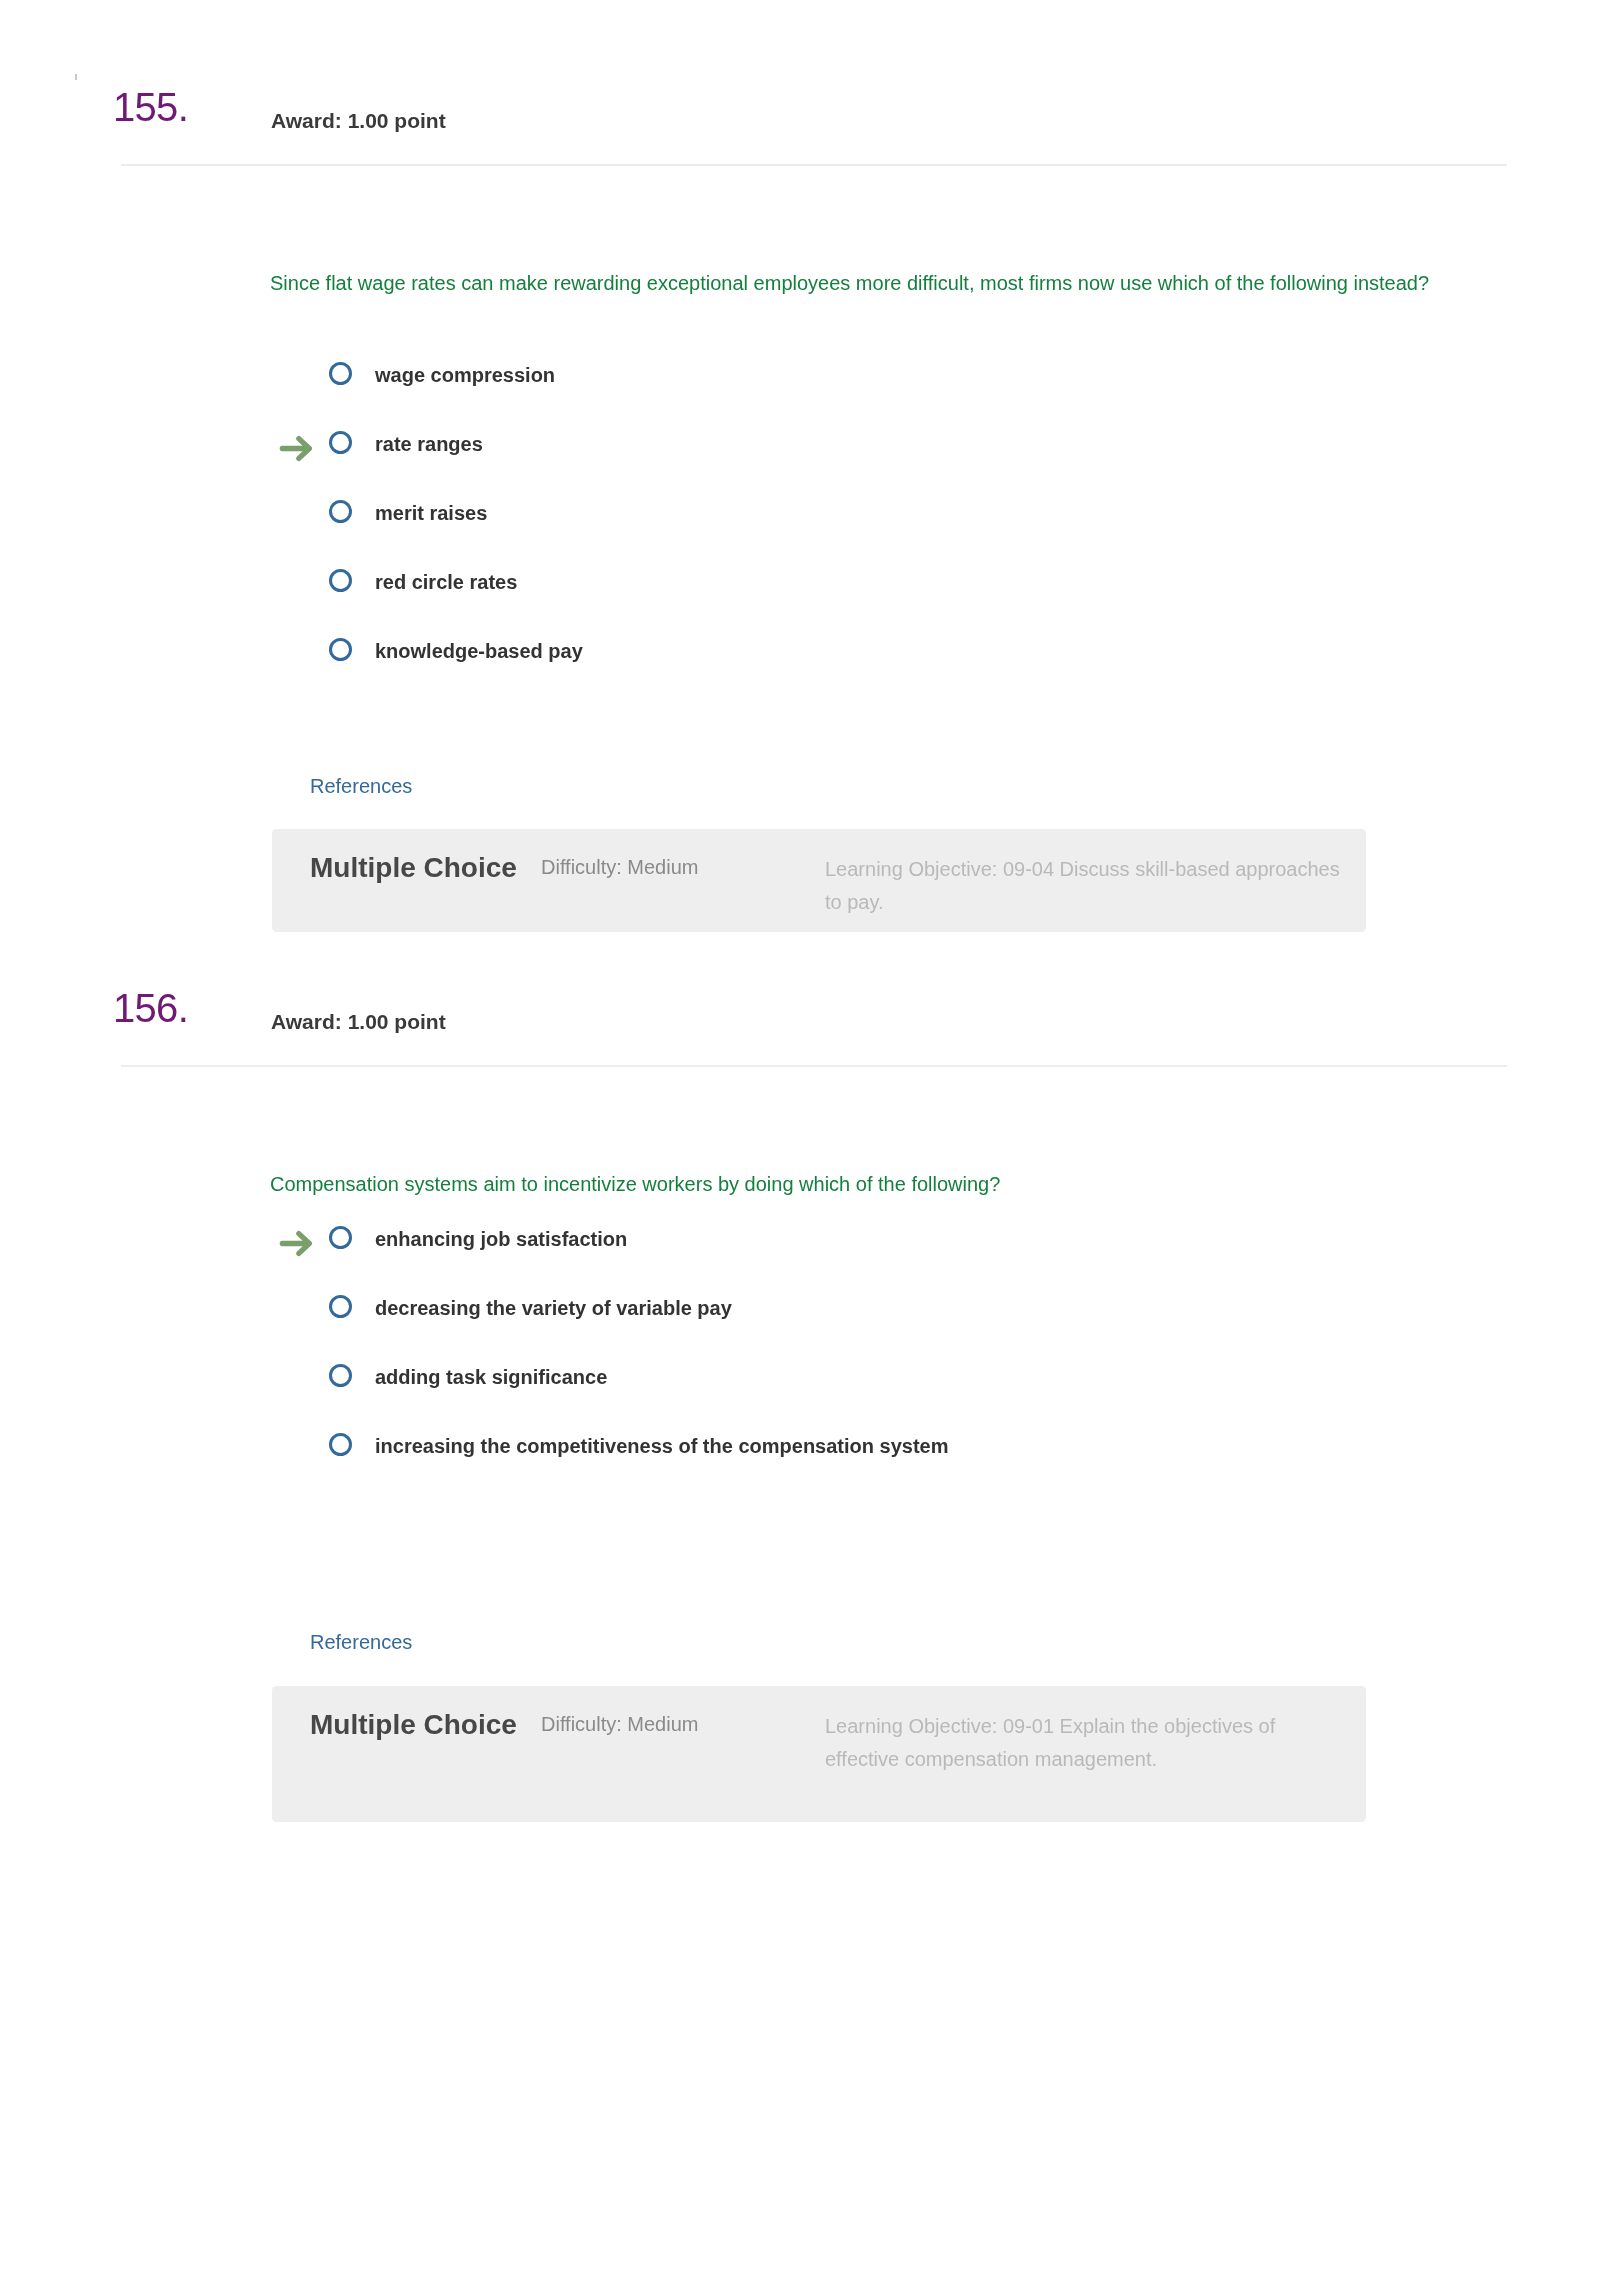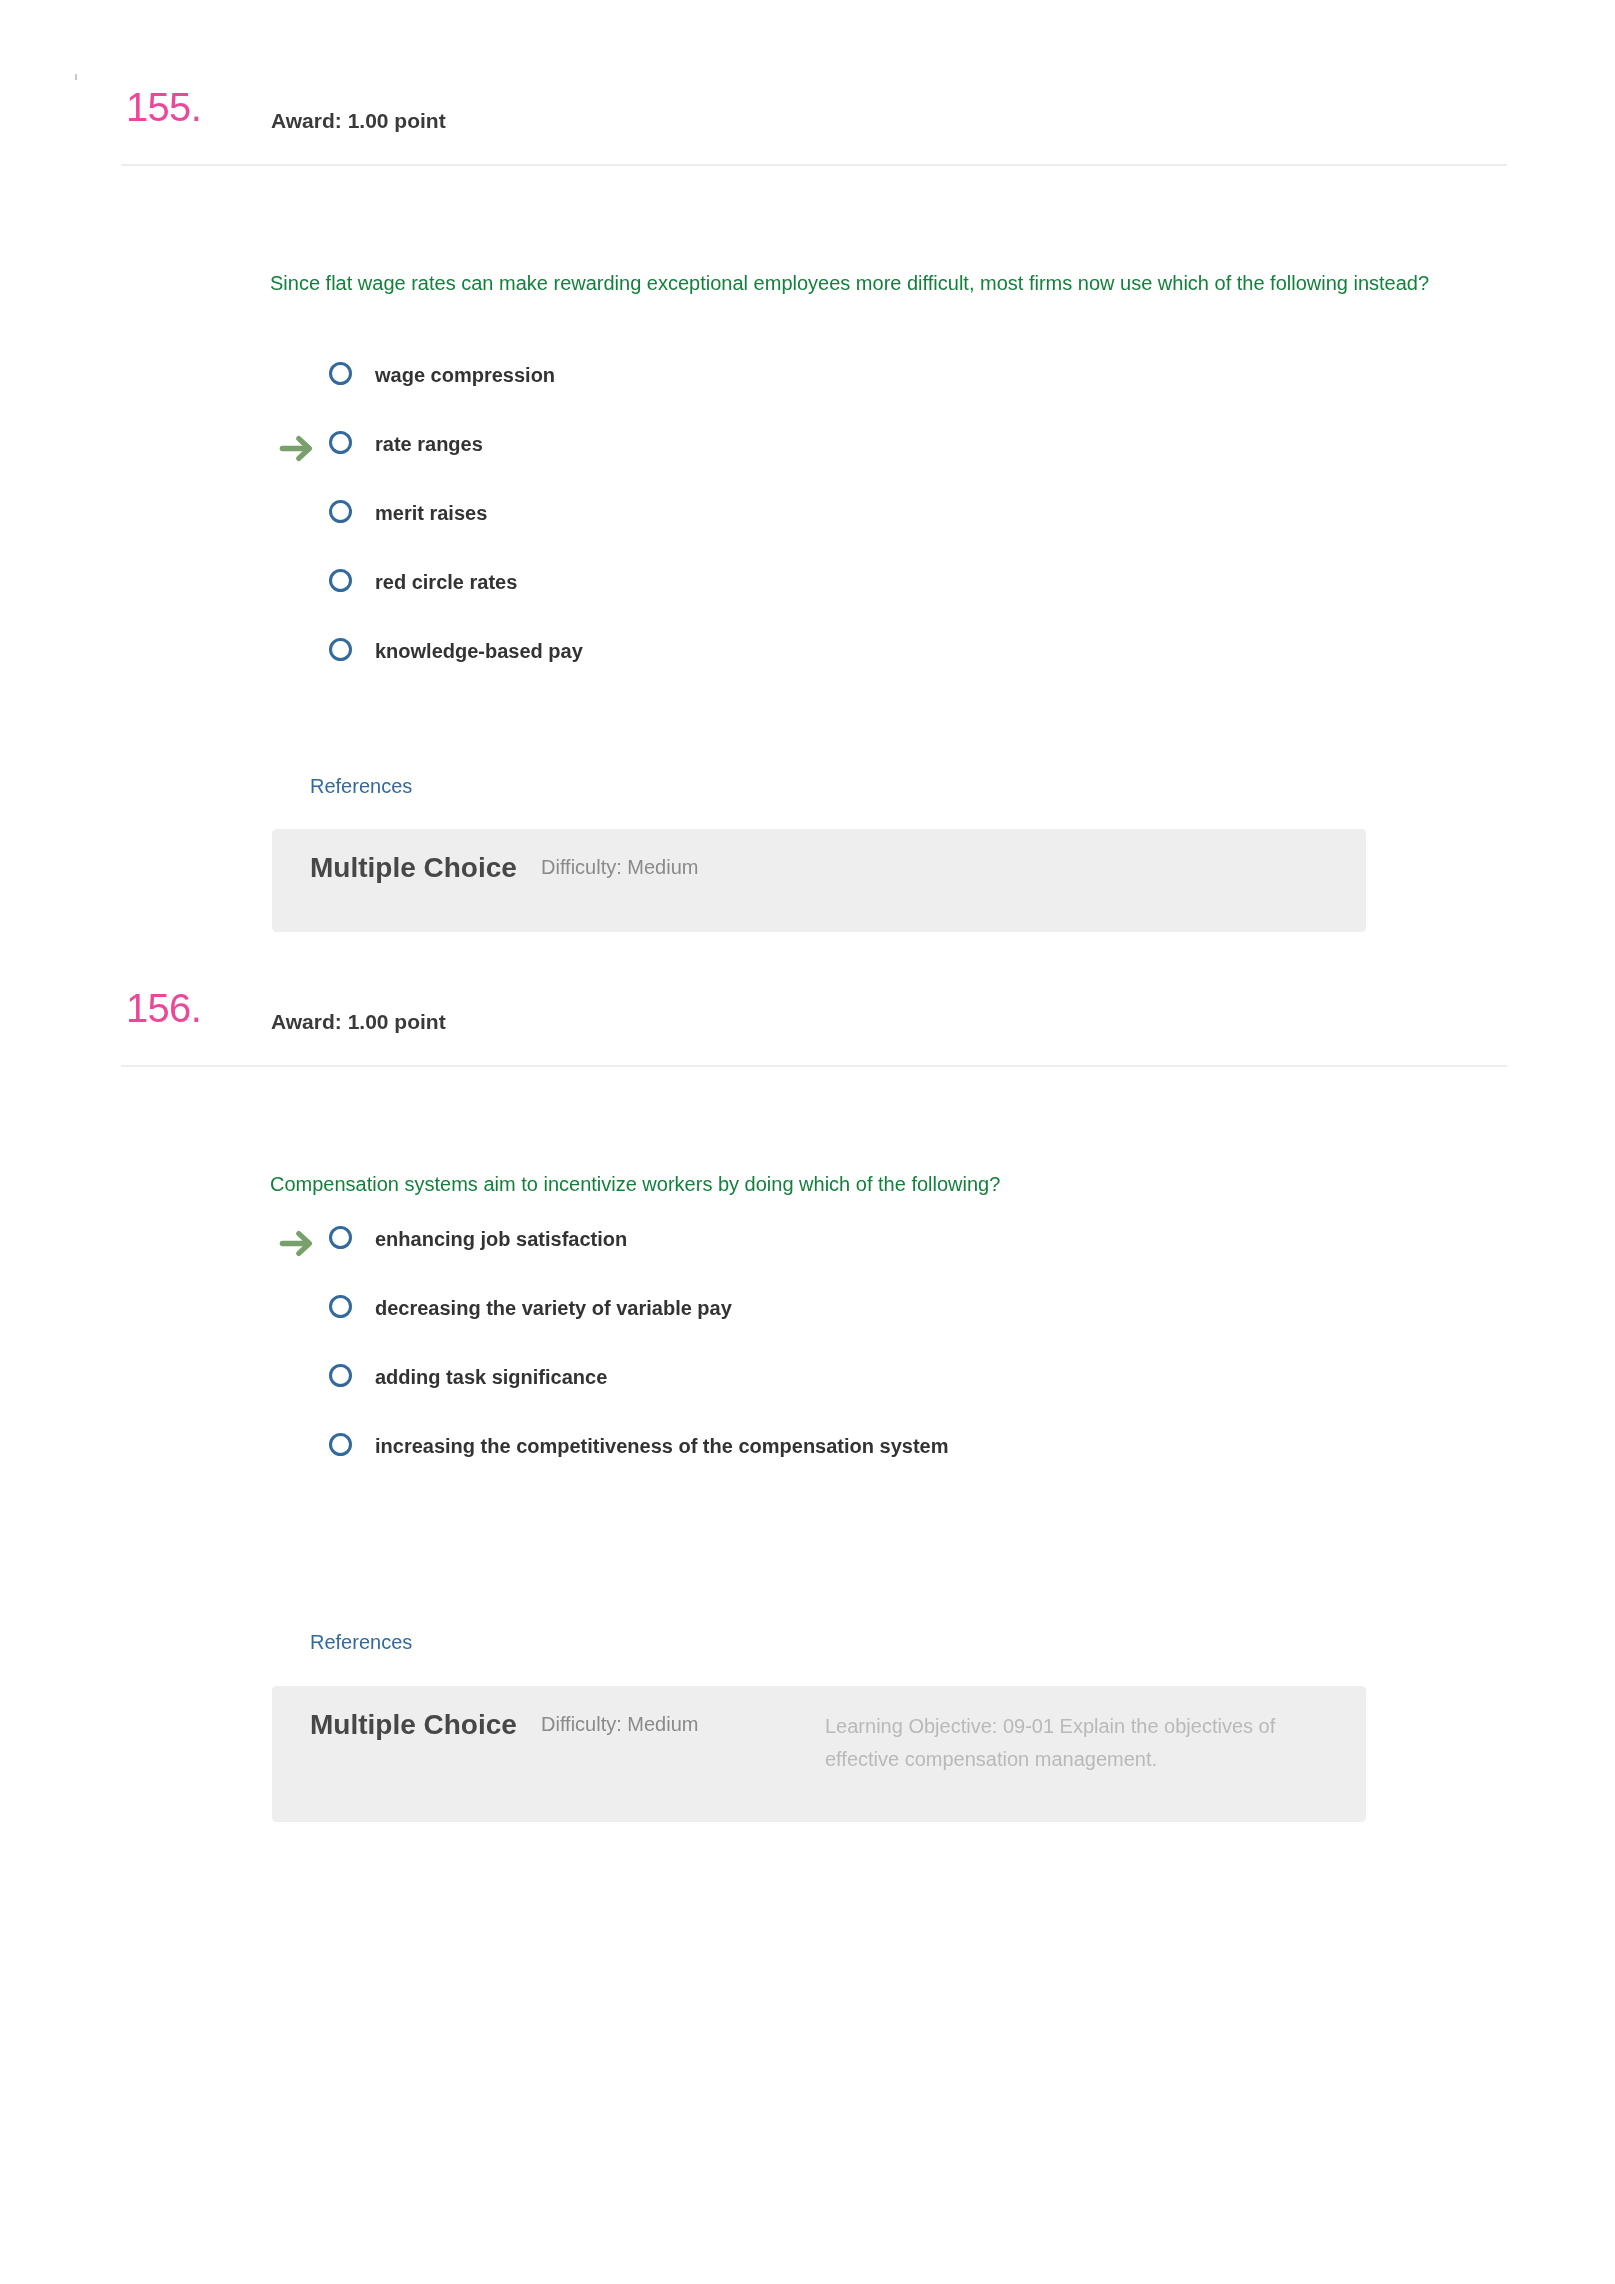--- a/index.html
+++ b/index.html
@@ -39,26 +39,26 @@
     width: 1616px;
   }
 
   .q-header {
     position: relative;
     height: 78px;
   }
 
   .q-number {
     position: absolute;
-    left: 126px;
+    left: 113px;
     top: 87px;
     font-size: 40px;
     font-weight: 400;
     letter-spacing: -0.7px;
-    color: #ec4899;
+    color: #701a75;
     line-height: 1;
   }
 
   .q-award {
     position: absolute;
     left: 271px;
     top: 110px;
     font-size: 21px;
     color: #3a3a3a;
     line-height: 1;
@@ -236,20 +236,21 @@
         <div class="option-label">knowledge-based pay</div>
       </div>
     </div>
 
     <div class="references-link" style="top:776px;">References</div>
 
     <div class="meta-panel" style="top:829px; height:103px;">
       <div class="meta-inner">
         <div class="meta-type">Multiple Choice</div>
         <div class="meta-difficulty">Difficulty: Medium</div>
+        <div class="meta-objective">Learning Objective: 09-04 Discuss skill-based approaches to pay.</div>
       </div>
     </div>
   </div>
 
   <div class="question-block" style="top:901px;">
     <div class="q-header">
       <div class="q-number">156.</div>
       <div class="q-award">
         <span class="award-label">Award:</span>
         <span class="award-value">1.00 point</span>

